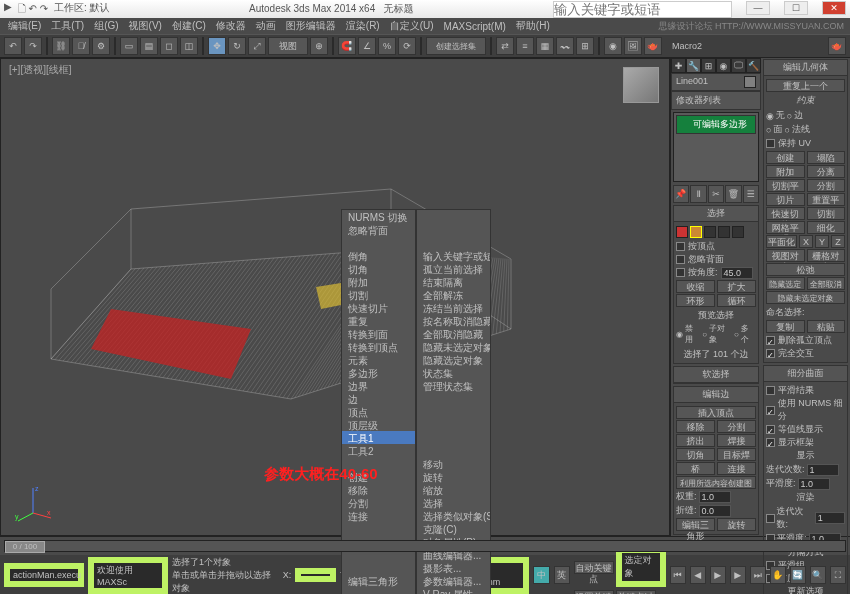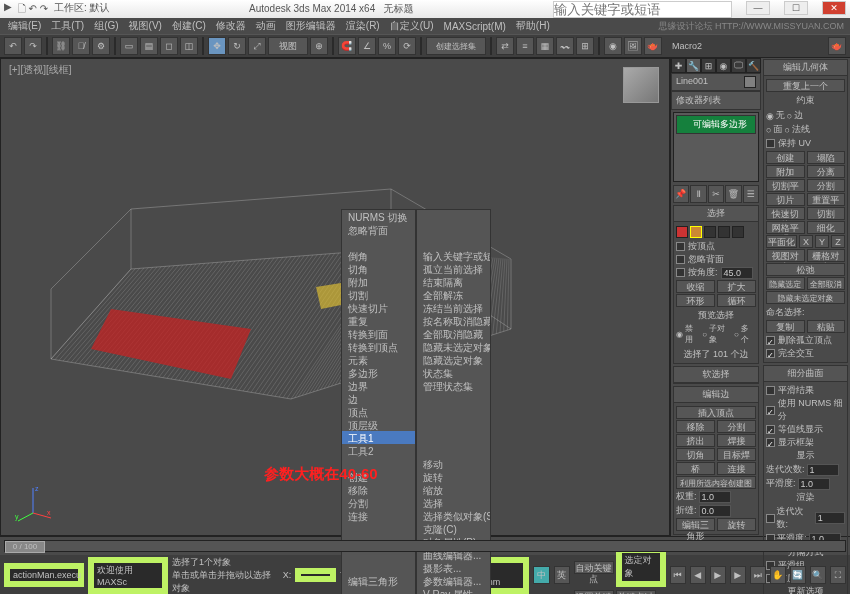--- a/index.html
+++ b/index.html
@@ -468,21 +468,21 @@
       </div>
     </div>
 
     <div class="modpanel">
       <div class="rollout">
         <div class="rtitle">编辑几何体</div>
         <div class="rbody">
           <div class="rrow">
               <span class="rbtn">重复上一个</span>
             </div>
-          <div style="text-align:center;margin:2px 0;">约束</div>
+          <div style="text-align:center;margin:2px 0;font-style:italic;">约束</div>
           <div class="rrow">
               <span>◉</span>
               <span>无</span>
               <span>○</span>
               <span>边</span>
             </div>
           <div class="rrow">
               <span>○</span>
               <span>面</span>
               <span>○</span>

